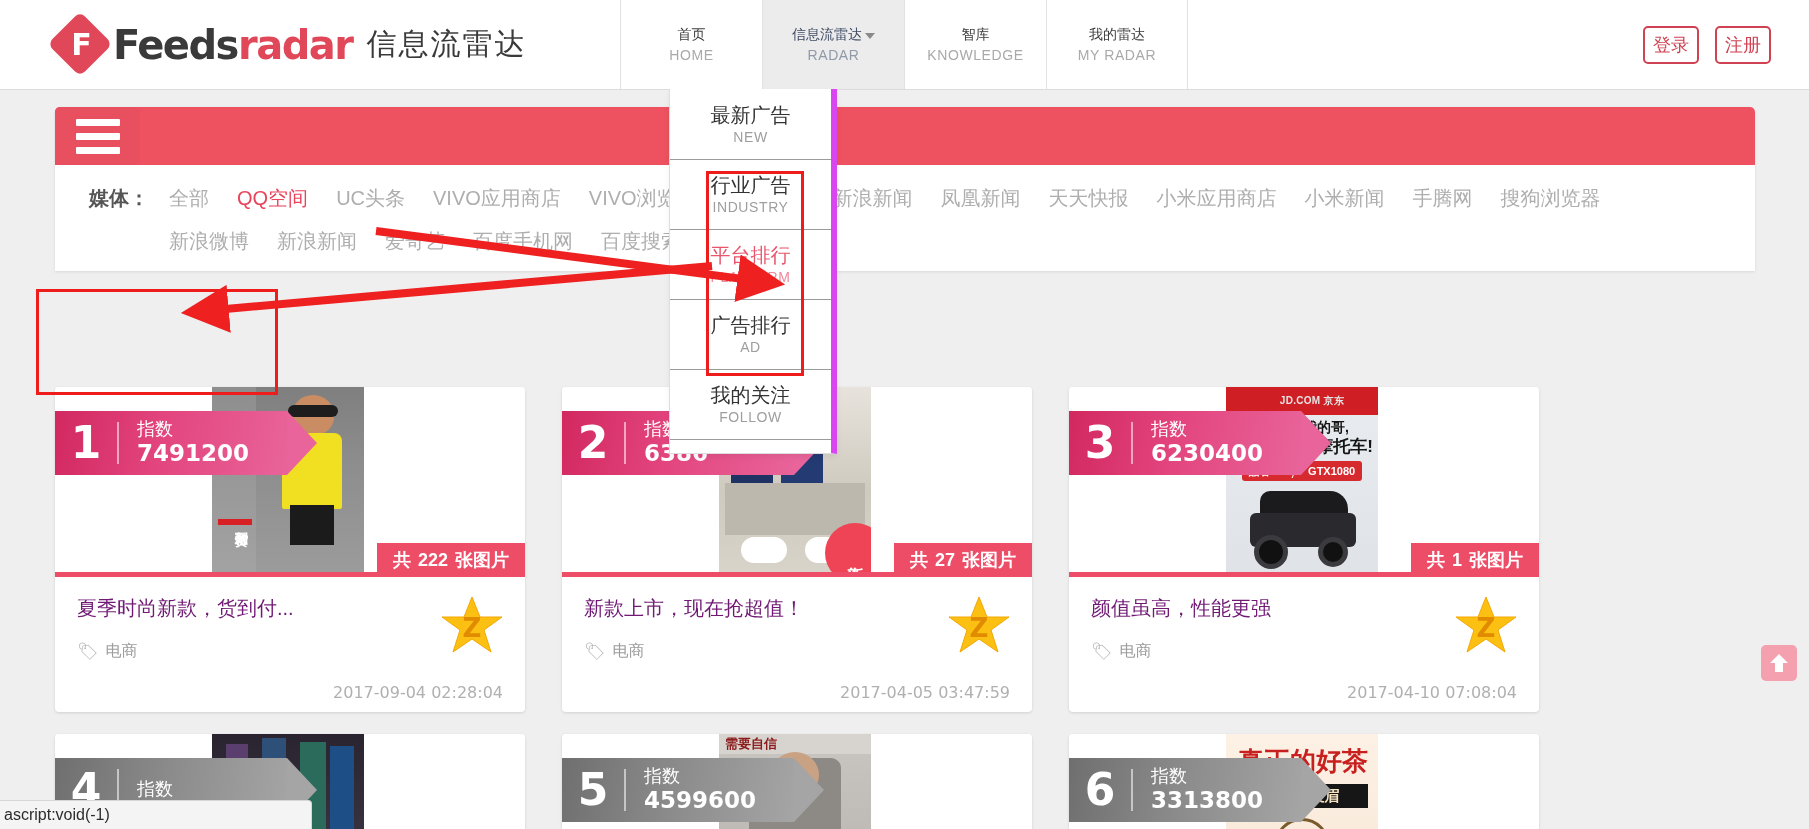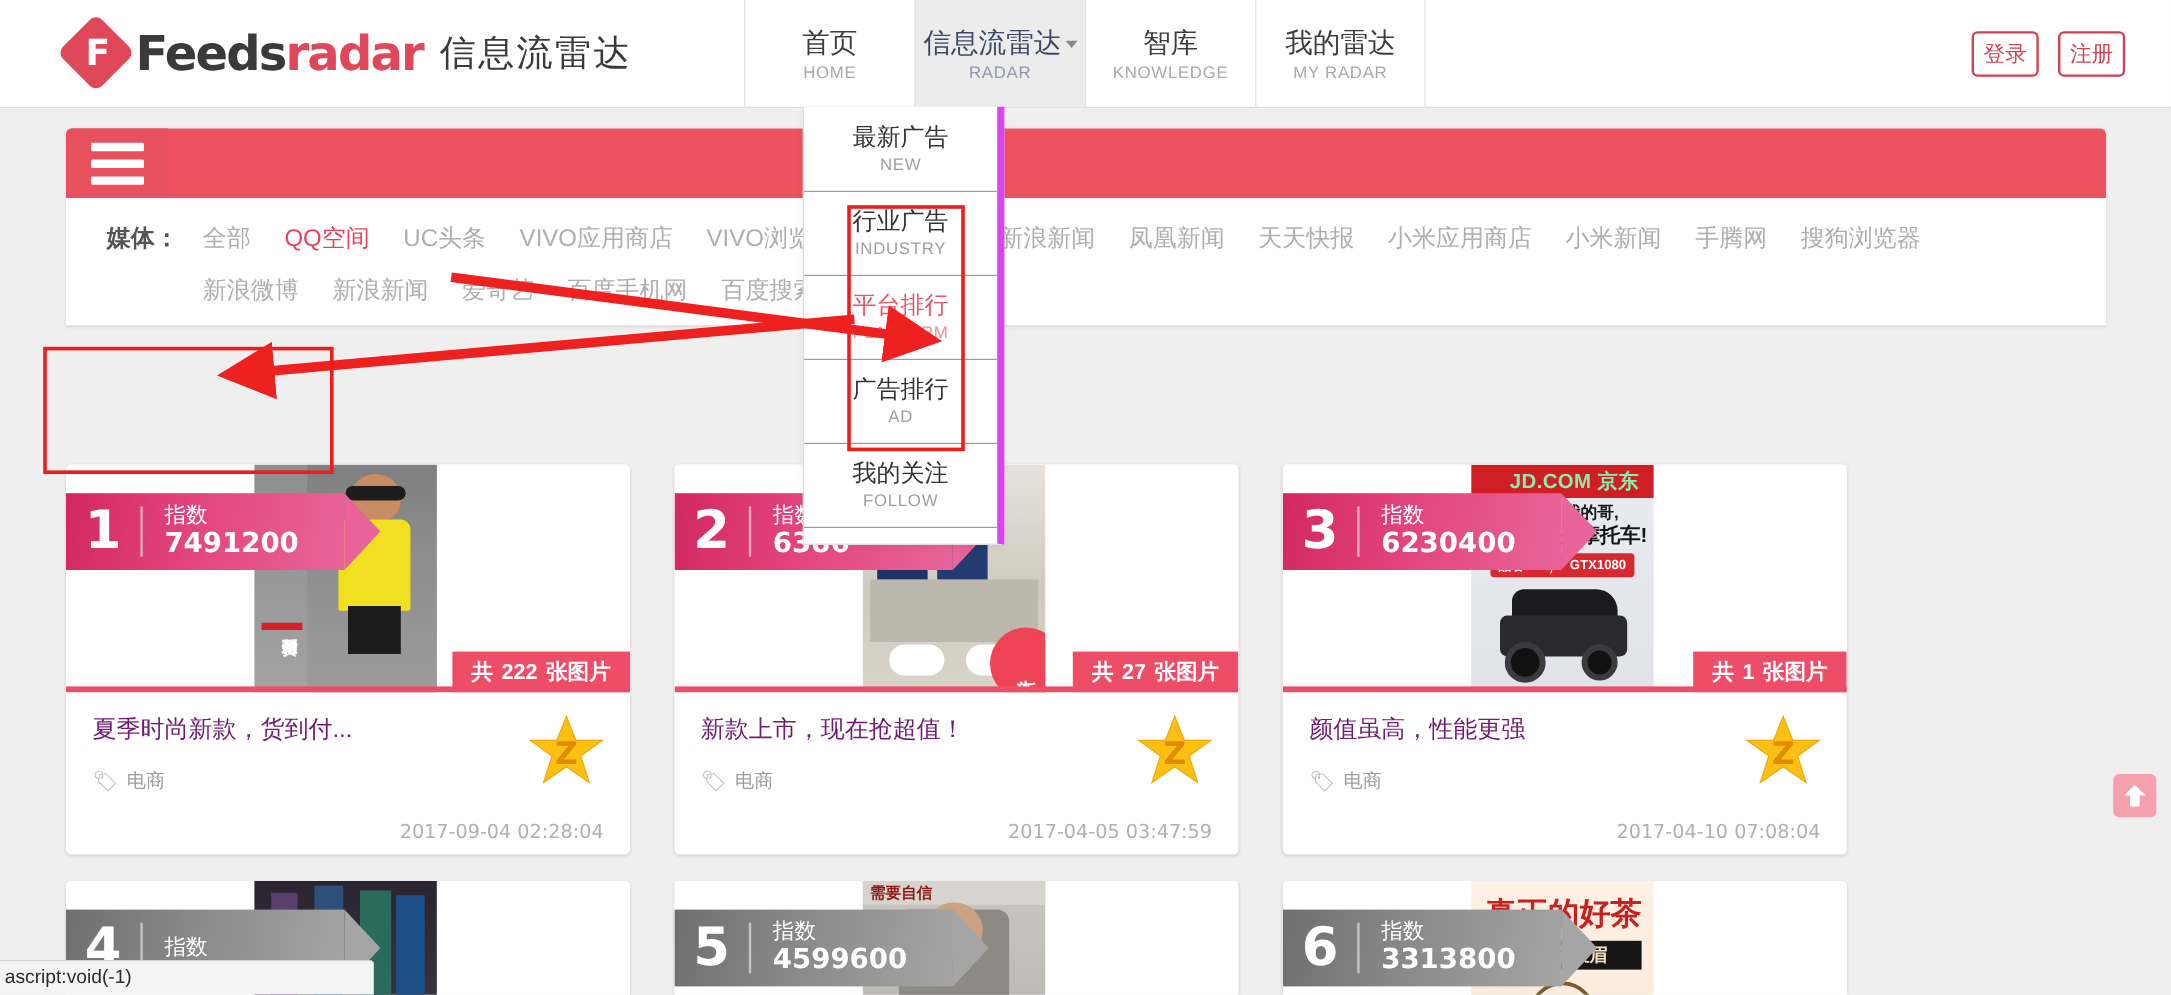--- a/index.html
+++ b/index.html
@@ -38,21 +38,21 @@
   .logo-word .w2{ color:#e0485a; }
   .logo-cn{ font-size:30px; color:#3a3a3a; margin-left:14px; letter-spacing:2px;}
 
   .nav{ display:flex; align-items:stretch; flex:none; }
   .nav-item{
     width:142px; display:flex; flex-direction:column; align-items:center;
     justify-content:center; border-left:1px solid #e2e2e2; cursor:pointer;
     position:relative;
   }
   .nav-item:last-child{ border-right:1px solid #e2e2e2; }
-  .nav-item .cn{ font-size:23px; color:#3c3c3c; line-height:1.25; }
+  .nav-item .cn{ font-size:14px; color:#3c3c3c; line-height:1.25; }
   .nav-item .en{ font-size:14px; color:#a9a9a9; margin-top:3px; letter-spacing:0.6px;}
   .nav-item.active{ background:#ececec; }
   .nav-item.active .cn{ color:#3e4a63; }
   .nav-item.active .en{ color:#9099a8; }
   .caret{
     display:inline-block; width:0;height:0; margin-left:3px;
     border-left:5px solid transparent; border-right:5px solid transparent;
     border-top:6px solid #8a8a8a; vertical-align:middle;
   }
   .auth{ flex:1; display:flex; align-items:center; justify-content:flex-end; padding-right:38px; gap:16px;}
@@ -380,21 +380,21 @@
           <polygon points="31,2 39,22 61,22 43,35 50,57 31,44 12,57 19,35 1,22 23,22" fill="#fcc013" stroke="#f3a705" stroke-width="1"></polygon>
           <text x="31" y="42" font-size="26" font-weight="bold" fill="#e08b00" text-anchor="middle" font-family="DejaVu Sans, sans-serif">Z</text>
         </svg>
         <div class="card-time">2017-04-05 03:47:59</div>
       </div>
     </div>
 
     <div class="card">
       <div class="card-media">
         <div class="thumb" style="background:linear-gradient(180deg,#e9ecef 0%,#dfe3e8 100%);">
-          <div style="position:absolute;left:0;top:0;width:172px;height:28px;background:#cf1f24;color:#86efac;font-size:17px;font-weight:bold;display:flex;align-items:center;justify-content:center;letter-spacing:.3px;">JD.COM 京东</div>
+          <div style="position:absolute;left:0;top:0;width:172px;height:28px;background:#cf1f24;color:#e5e5e5;font-size:10px;font-weight:bold;display:flex;align-items:center;justify-content:center;letter-spacing:.3px;">JD.COM 京东</div>
           <div style="position:absolute;left:6px;top:32px;width:146px;color:#151515;font-size:14px;font-weight:bold;text-align:center;line-height:1.25;">厉害了我的哥,</div>
           <div style="position:absolute;left:0px;top:50px;width:152px;color:#151515;font-size:17px;font-weight:bold;text-align:center;line-height:1.2;">它真的不是摩托车!</div>
           <div style="position:absolute;left:16px;top:74px;width:120px;height:20px;background:#d62a2f;border-radius:3px;display:flex;align-items:center;justify-content:space-around;color:#fff;font-size:11px;font-weight:bold;">
             <span>酷睿i7</span>
             <span style="width:1px;height:14px;background:#fff;transform:skewX(-18deg);"></span>
             <span>GTX1080</span>
           </div>
           <div style="position:absolute;left:34px;top:104px;width:88px;height:36px;background:#1b1b1e;border-radius:10px 18px 6px 6px;"></div>
           <div style="position:absolute;left:24px;top:126px;width:106px;height:34px;background:#2a2a2e;border-radius:6px;"></div>
           <div style="position:absolute;left:28px;top:148px;width:34px;height:34px;border-radius:50%;background:#111;border:5px solid #3b3b3f;"></div>

